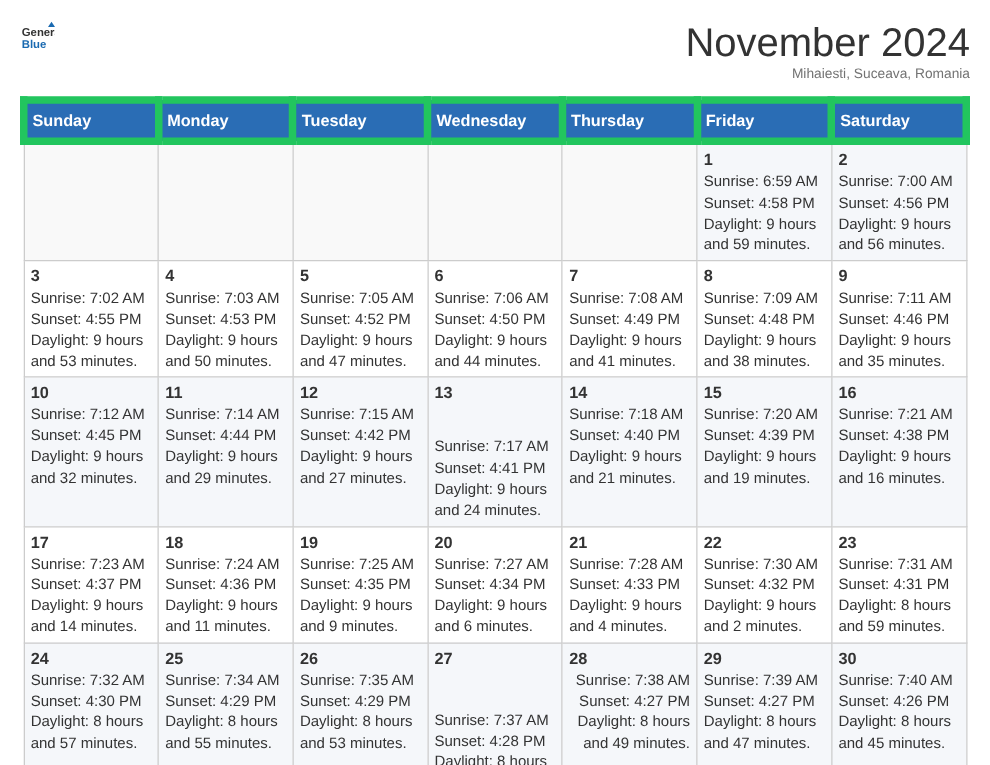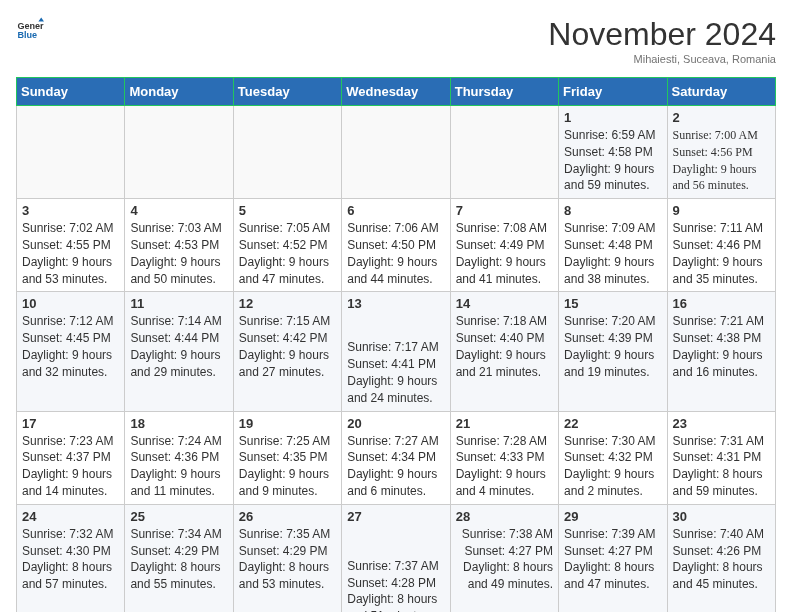--- a/index.html
+++ b/index.html
@@ -34,21 +34,21 @@
       border-collapse: collapse;
       table-layout: fixed;
     }
     .calendar-table th {
       background: #2a6db5;
       color: #fff;
       font-size: 13px;
       font-weight: bold;
       padding: 6px 4px;
       text-align: left;
-      border: 1px solid #22c55e;
+      border: 6px solid #22c55e;
     }
     .calendar-table td {
       border: 1px solid #ccc;
       vertical-align: top;
       padding: 4px 5px;
       font-size: 10.5px;
       color: #333;
       height: 85px;
       background: #fff;
     }
@@ -110,21 +110,21 @@
         <td class="empty-cell"></td>
         <td class="empty-cell"></td>
         <td>
           <span class="day-number">1</span>
           <div class="day-info" style="white-space: pre-line;">Sunrise: 6:59 AM
 Sunset: 4:58 PM
 Daylight: 9 hours and 59 minutes.</div>
         </td>
         <td>
           <span class="day-number">2</span>
-          <div class="day-info" style="white-space: pre-line; font-family: Liberation Serif, serif;">Sunrise: 7:00 AM
+          <div class="day-info" style="white-space: pre-line;">Sunrise: 7:00 AM
 Sunset: 4:56 PM
 Daylight: 9 hours and 56 minutes.</div>
         </td>
       </tr>
       <tr>
         <td>
           <span class="day-number">3</span>
           <div class="day-info" style="white-space: pre-line;">Sunrise: 7:02 AM
 Sunset: 4:55 PM
 Daylight: 9 hours and 53 minutes.</div>

